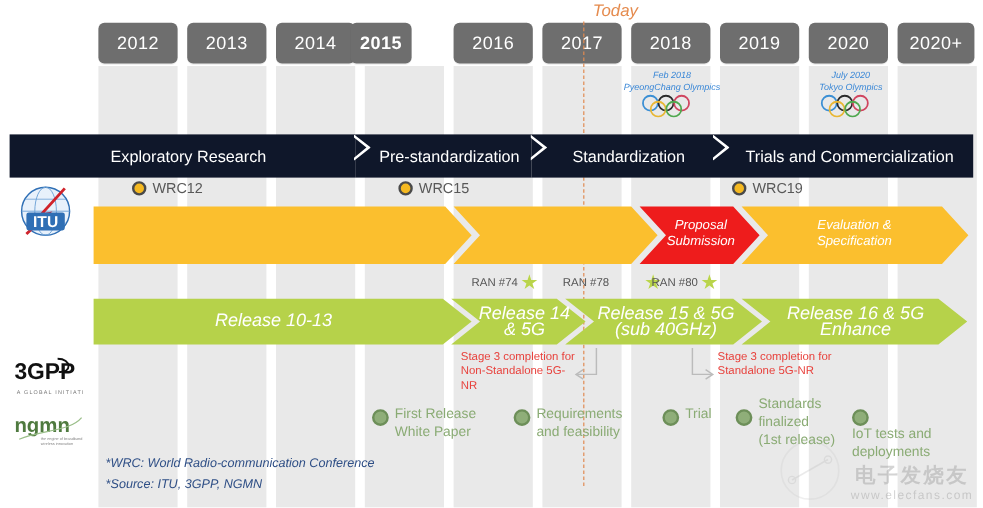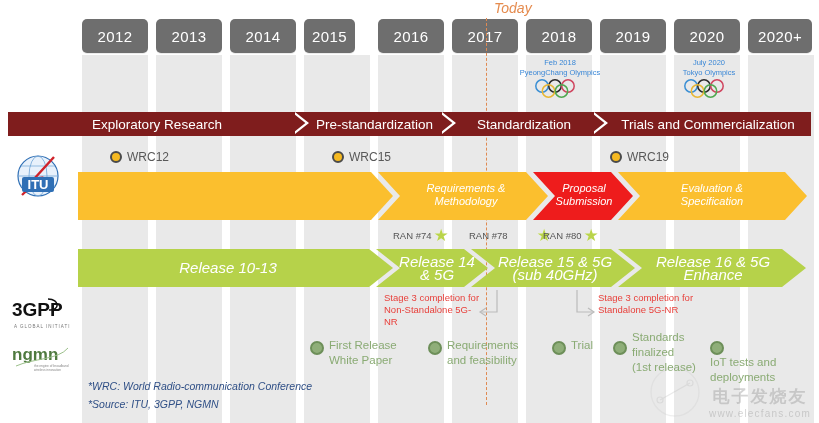--- a/index.html
+++ b/index.html
@@ -48,28 +48,29 @@
     font-style:italic;
   }
 
   
   .olympics{
     position:absolute;
     text-align:center;
     color:#3a87d6;
     font-size:7.5px;
     line-height:9.5px;
+    font-style:italic;
   }
   .rings{margin-top:1px;}
 
   
   .phasebar{position:absolute;left:8px;top:112px;height:22px;}
   .phaseseg{
-    position:absolute;top:0;height:24px;
-    background:#7f1d1d;
+    position:absolute;top:0;height:36px;
+    background:#0f172a;
     color:#fff;font-size:13.5px;
     display:flex;align-items:center;justify-content:center;
   }
   .phaseseg.chev::before{
     content:"";position:absolute;left:-1px;top:0;
     width:14px;height:22px;background:#ffffff;
     clip-path:polygon(0 0,100% 50%,0 100%,0 88%,74% 50%,0 12%);
   }
   .phaseseg span{position:relative;padding-left:10px;}
 
@@ -198,21 +199,21 @@
   <div>
     <div class="yearchip" style="left:82px;width:66px;">
         <span>2012</span>
       </div>
     <div class="yearchip" style="left:156px;width:66px;">
         <span>2013</span>
       </div>
     <div class="yearchip" style="left:230px;width:66px;">
         <span>2014</span>
       </div>
-    <div class="yearchip" style="left:304px;width:51px;">
+    <div class="yearchip" style="left:292px;width:51px;font-weight:bold;">
         <span>2015</span>
       </div>
     <div class="yearchip" style="left:378px;width:66px;">
         <span>2016</span>
       </div>
     <div class="yearchip" style="left:452px;width:66px;">
         <span>2017</span>
       </div>
     <div class="yearchip" style="left:526px;width:66px;">
         <span>2018</span>
@@ -325,24 +326,20 @@
     </g>
 
     <g opacity=".3">
       <circle cx="675" cy="392" r="24" fill="none" stroke="#cccccc" stroke-width="1.4"></circle>
       <path d="M660 400 L690 383" stroke="#bbbbbb" stroke-width="1.4" fill="none"></path>
       <circle cx="660" cy="400" r="3" fill="none" stroke="#bbbbbb" stroke-width="1.2"></circle>
       <circle cx="690" cy="383" r="3" fill="none" stroke="#bbbbbb" stroke-width="1.2"></circle>
     </g>
   </svg>
 
-  <div class="seglabel itu" style="left:392px;top:178px;width:148px;height:34px;">
-    <span>Requirements &amp;</span>
-    <span>Methodology</span>
-  </div>
   <div class="seglabel itu" style="left:544px;top:178px;width:80px;height:34px;">
     <span>Proposal</span>
     <span>Submission</span>
   </div>
   <div class="seglabel itu" style="left:632px;top:178px;width:160px;height:34px;">
     <span>Evaluation &amp;</span>
     <span>Specification</span>
   </div>
 
   <div class="logo gpp-logo">

